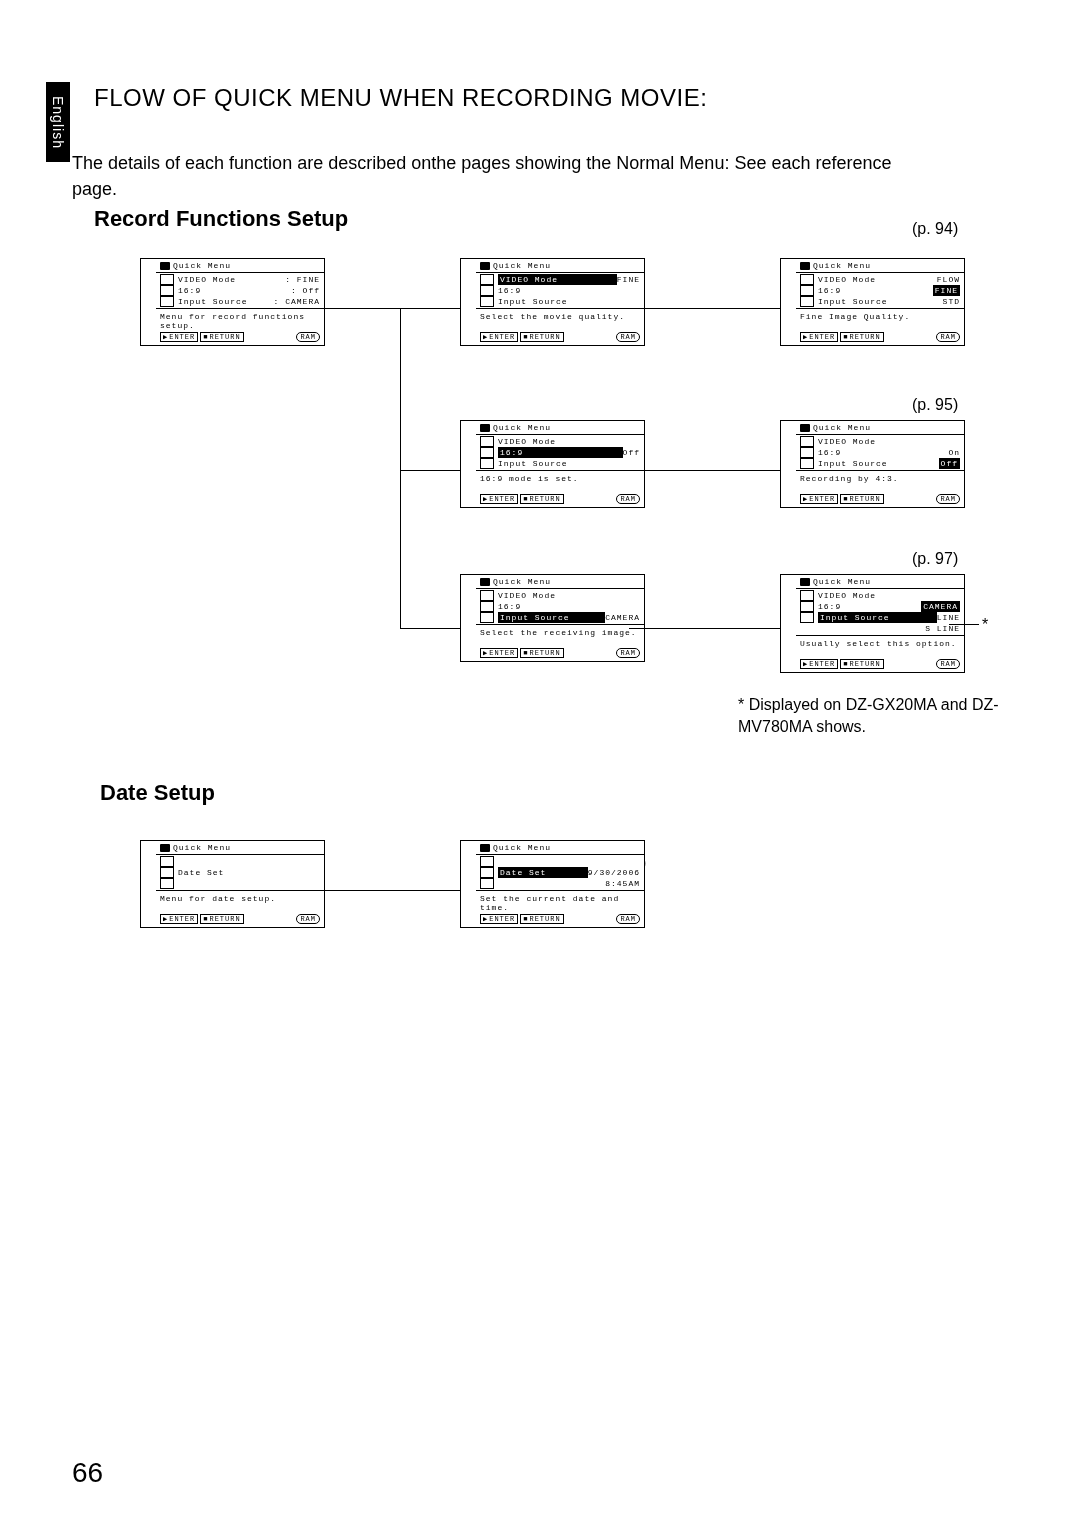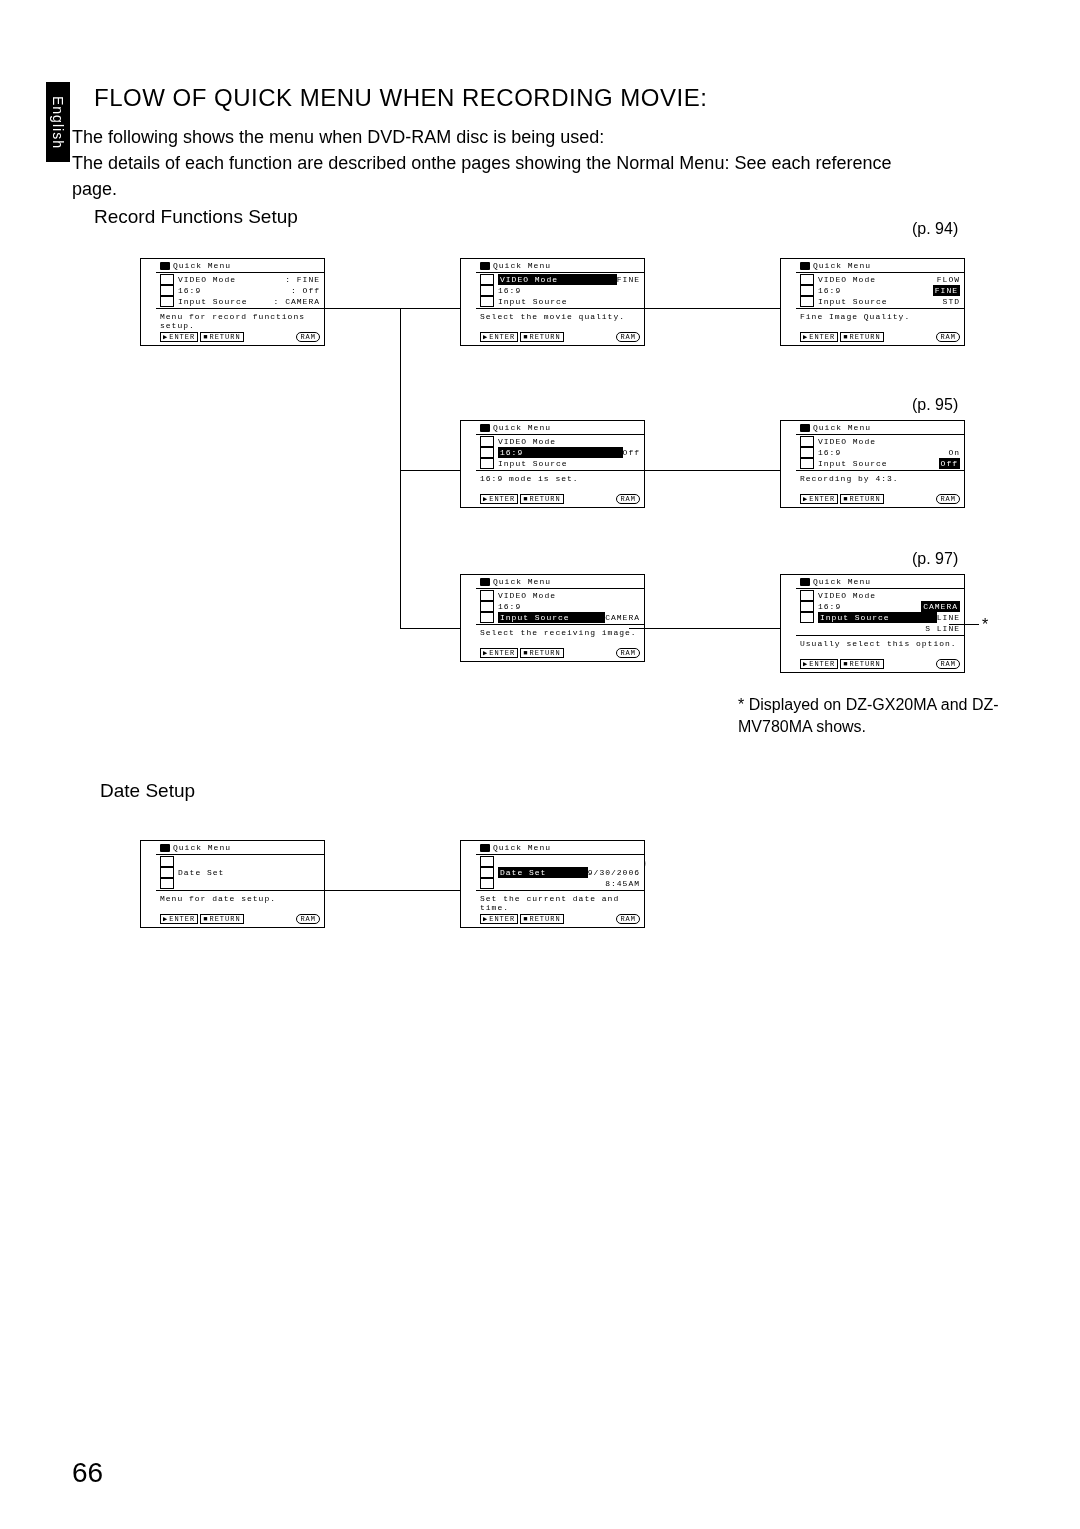--- a/index.html
+++ b/index.html
@@ -38,21 +38,22 @@
   .intro {
     position: absolute;
     left: 72px;
     top: 124px;
     font-size: 18px;
     line-height: 26px;
     width: 860px;
   }
   .section-title {
     position: absolute;
-    font-size: 19px;
+    font-size: 22px;
+    font-weight: bold;
   }
   #sec-record { left: 94px; top: 206px; }
   #sec-date   { left: 100px; top: 780px; }
 
   .pageref {
     position: absolute;
     font-size: 16px;
   }
 
   
@@ -140,21 +141,21 @@
   .page-num { position:absolute; left:72px; bottom:40px; font-size:28px; }
 </style>
 </head>
 <body>
 
 <div class="lang-tab">English</div>
 
 <div class="page-title">FLOW OF QUICK MENU WHEN RECORDING MOVIE:</div>
 
 <div class="intro">
-  <span>The following shows the menu when  DVD-RAM disc is being used:</span><br>
+  <br>
   <span>The details of each function are described onthe pages showing the Normal Menu: See each reference page.</span>
 </div>
 
 <div id="sec-record" class="section-title">Record Functions Setup</div>
 <div id="sec-date" class="section-title">Date Setup</div>
 
 <div class="pageref" style="left:912px;top:220px">(p. 94)</div>
 <div class="pageref" style="left:912px;top:396px">(p. 95)</div>
 <div class="pageref" style="left:912px;top:550px">(p. 97)</div>
 <div class="pageref" style="left:600px;top:854px">(p. 38)</div>

